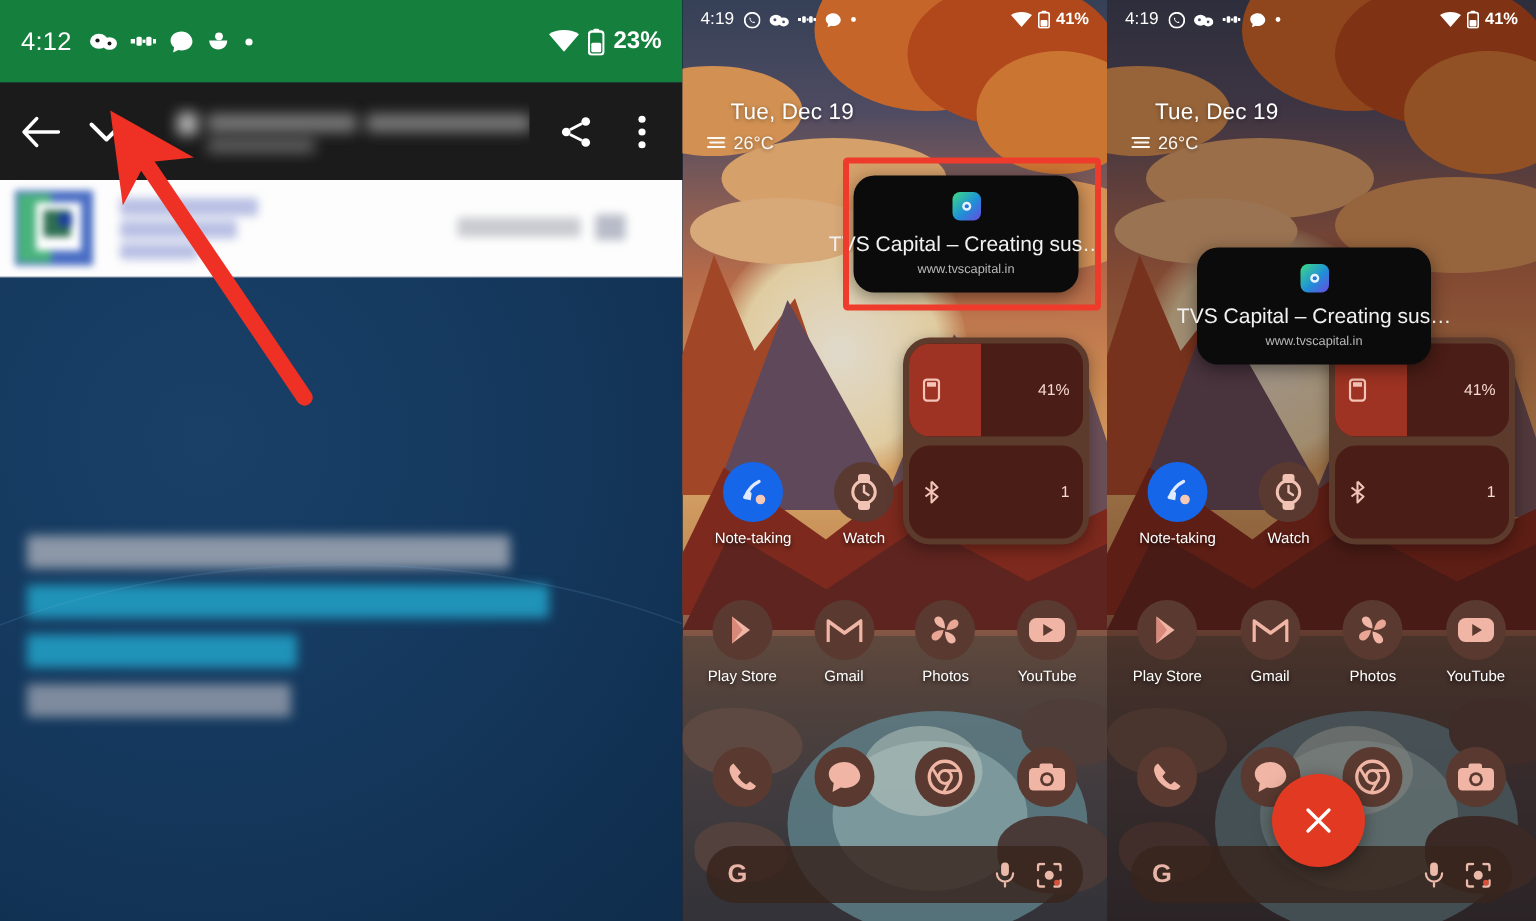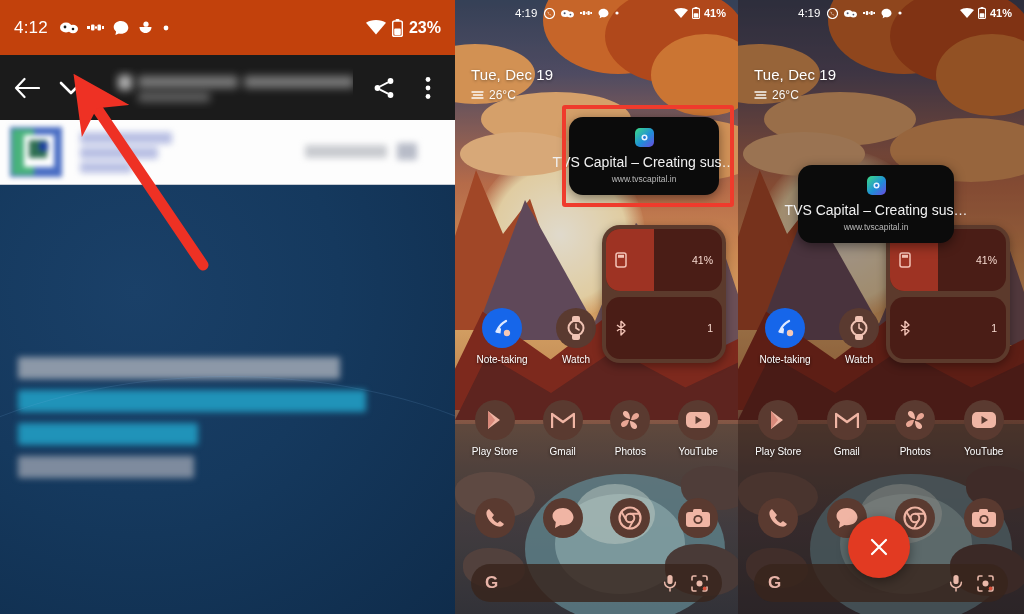--- a/index.html
+++ b/index.html
@@ -2,21 +2,21 @@
 <html><head>
 <meta charset="utf-8">
 <style>
   * { margin:0; padding:0; box-sizing:border-box; }
   html,body { width:1024px; height:614px; background:#000; overflow:hidden;
               font-family:"Liberation Sans", sans-serif; }
   .stage { position:relative; width:1024px; height:614px; display:flex; }
 
   
   .panel1 { position:relative; width:455px; height:614px; background:#15395e; overflow:hidden; }
-  .statusbar1 { height:55px; background:#c2410c; display:flex; align-items:center;
+  .statusbar1 { height:55px; background:#15803d; display:flex; align-items:center;
                 padding:0 14px; color:#fff; }
   .sb-time { font-size:17px; font-weight:500; letter-spacing:.2px; }
   .sb-notif { display:flex; align-items:center; gap:9px; margin-left:12px; }
   .sb-right { margin-left:auto; display:flex; align-items:center; gap:6px; }
   .sb-batt-txt { font-size:16px; font-weight:600; }
 
   .toolbar1 { height:65px; background:#1b1b1b; display:flex; align-items:center;
               padding:0 14px; gap:18px; }
   .tb-icon { width:26px; height:26px; display:flex; align-items:center; justify-content:center;
              color:#fff; flex:none; }
@@ -60,29 +60,29 @@
          background:radial-gradient(circle,#fff8e8 0%,#ffe9b8 55%,rgba(255,215,140,0) 72%); }
   .mtn { position:absolute; }
   .river { position:absolute; left:0; right:0; bottom:0; height:190px;
            background:linear-gradient(180deg,#6d5346 0%,#5a4a45 25%,#4a4448 55%,#3a3a40 100%); }
   .water { position:absolute; border-radius:50%; }
   .rock { position:absolute; border-radius:40% 55% 45% 50%; }
   .scrim { position:absolute; inset:0; background:rgba(0,0,0,.12); }
 
   .statusbar2 { position:absolute; left:0; top:0; right:0; height:26px;
                 display:flex; align-items:center; padding:0 12px; color:#fff;
-                font-size:11px; z-index:6;margin-left:48px; }
+                font-size:11px; z-index:6; }
   .sb2-time { font-size:11.5px; font-weight:500; }
   .sb2-notif { display:flex; align-items:center; gap:6px; margin-left:7px; }
   .sb2-right { margin-left:auto; display:flex; align-items:center; gap:4px; }
   .sb2-batt { font-size:11px; font-weight:600; }
 
   .dateblk { position:absolute; left:16px; top:66px; color:#fff; z-index:6;
              text-shadow:0 1px 3px rgba(0,0,0,.45); }
-  .dateblk .d { font-size:15px; font-weight:400; letter-spacing:.1px; }
+  .dateblk .d { font-size:15px; font-weight:400; letter-spacing:.1px;margin-left:16px; }
   .dateblk .w { font-size:12px; margin-top:5px; display:flex; align-items:center; gap:5px;
                 opacity:.95; }
 
   .widget { position:absolute; background:#0b0b0b; border-radius:14px; z-index:7;
             display:flex; flex-direction:column; align-items:center; justify-content:center;
             box-shadow:0 3px 12px rgba(0,0,0,.45); }
   .wg-ico { width:19px; height:19px; border-radius:5px;
             background:linear-gradient(135deg,#3ddc84 0%,#1f8fd8 55%,#6b4ae0 100%);
             display:flex; align-items:center; justify-content:center; margin-bottom:7px; }
   .wg-title { color:#f1f1f1; font-size:14px; white-space:nowrap; }

